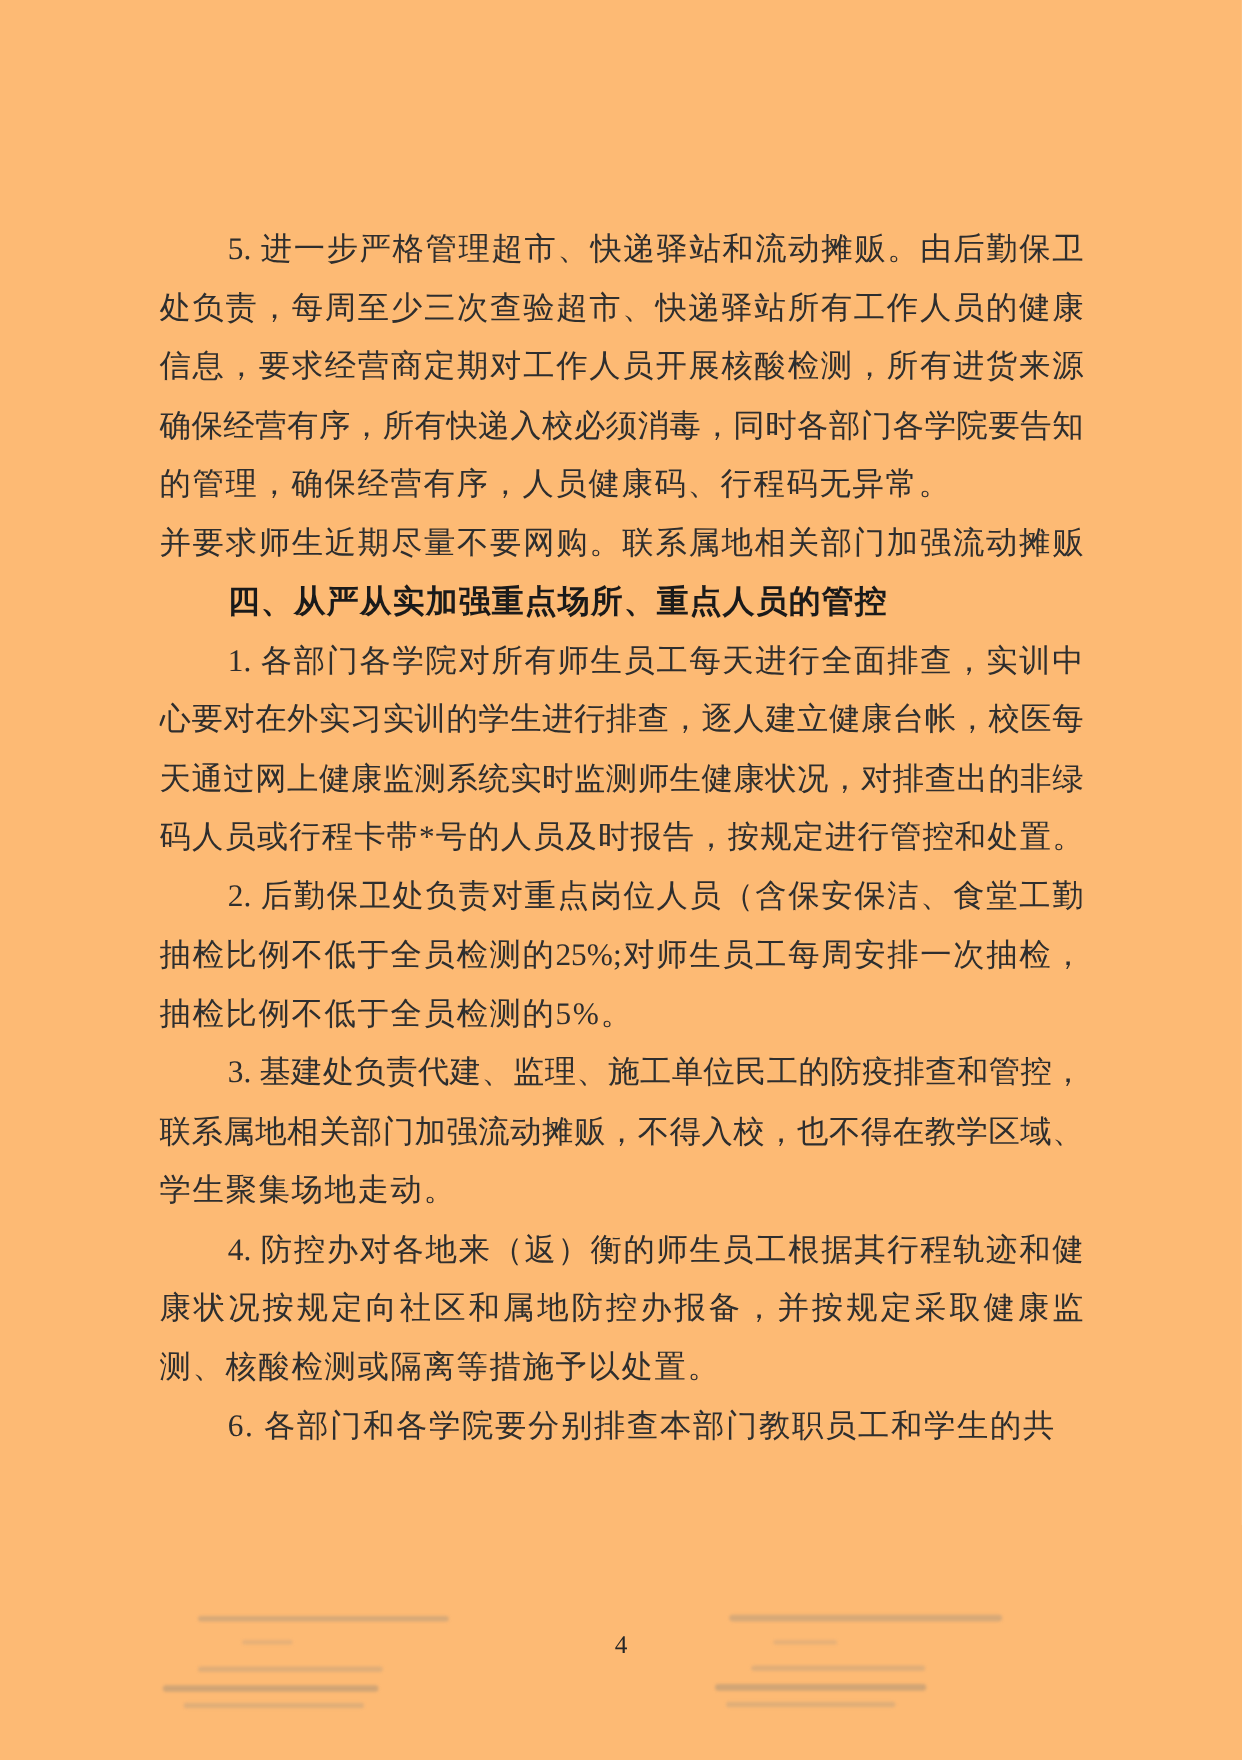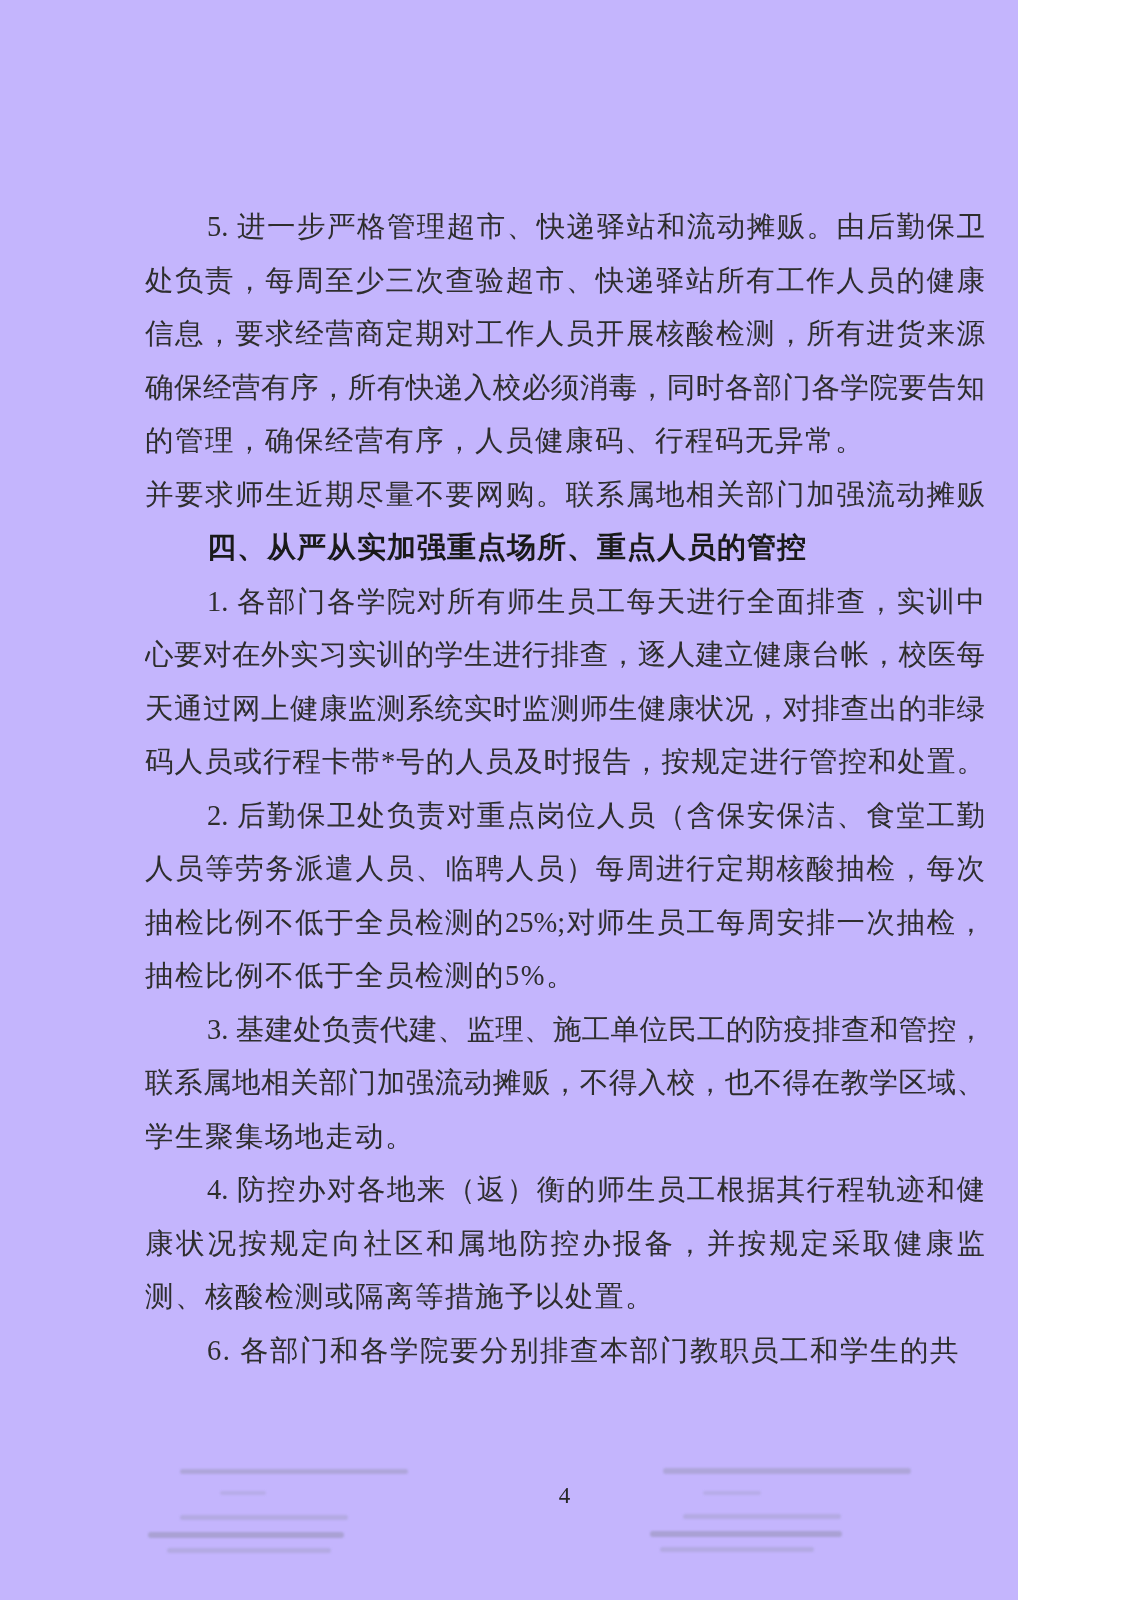--- a/index.html
+++ b/index.html
@@ -4,22 +4,22 @@
 <style>
   html, body { margin: 0; padding: 0; }
   body {
     width: 1129px; height: 1600px;
     background: #ffffff;
     font-family: "Liberation Serif", "DejaVu Serif", serif;
     position: relative; overflow: hidden;
   }
   .page {
     position: absolute; left: 0; top: 0;
-    width: 1018px; height: 1600px;
-    background: #c4b5fd;
+    width: 1129px; height: 1600px;
+    background: #fdba74;
   }
   .content {
     position: absolute; left: 145px; top: 200px; width: 840px;
   }
   .block { margin: 0; }
   .line {
     height: 53.5px; line-height: 53.5px;
     font-size: 28.5px; color: #2e2e2e;
     overflow: hidden; text-align: left;
   }
@@ -72,21 +72,20 @@
         <div class="line plain indent">四、从严从实加强重点场所、重点人员的管控</div>
       </div>
       <div class="block block-body">
         <div class="line fill indent">1. 各部门各学院对所有师生员工每天进行全面排查，实训中</div>
         <div class="line fill">心要对在外实习实训的学生进行排查，逐人建立健康台帐，校医每</div>
         <div class="line fill">天通过网上健康监测系统实时监测师生健康状况，对排查出的非绿</div>
         <div class="line fill">码人员或行程卡带*号的人员及时报告，按规定进行管控和处置。</div>
       </div>
       <div class="block block-body">
         <div class="line fill indent">2. 后勤保卫处负责对重点岗位人员（含保安保洁、食堂工勤</div>
-        <div class="line fill">人员等劳务派遣人员、临聘人员）每周进行定期核酸抽检，每次</div>
         <div class="line fill">抽检比例不低于全员检测的25%;对师生员工每周安排一次抽检，</div>
         <div class="line plain">抽检比例不低于全员检测的5%。</div>
       </div>
       <div class="block block-body">
         <div class="line fill indent">3. 基建处负责代建、监理、施工单位民工的防疫排查和管控，</div>
         <div class="line fill">联系属地相关部门加强流动摊贩，不得入校，也不得在教学区域、</div>
         <div class="line plain">学生聚集场地走动。</div>
       </div>
       <div class="block block-body">
         <div class="line fill indent">4. 防控办对各地来（返）衡的师生员工根据其行程轨迹和健</div>

